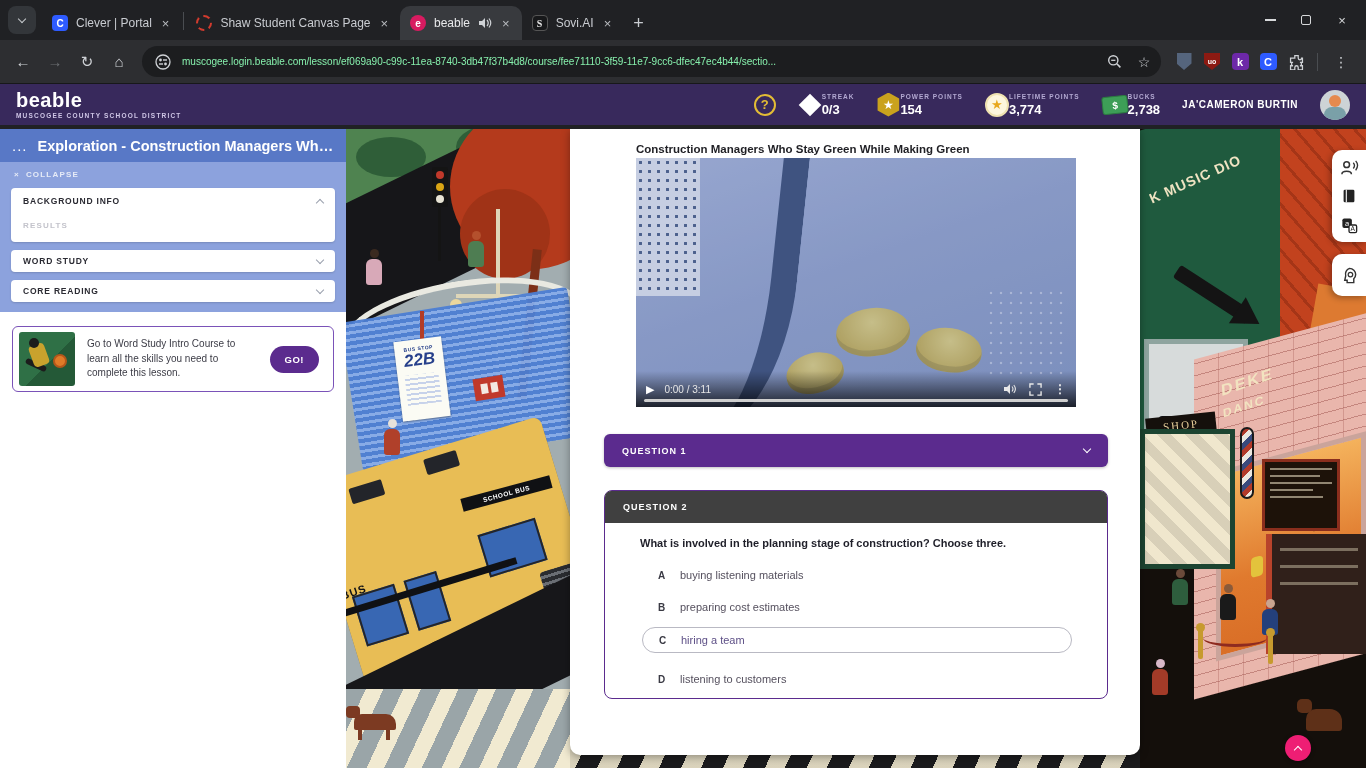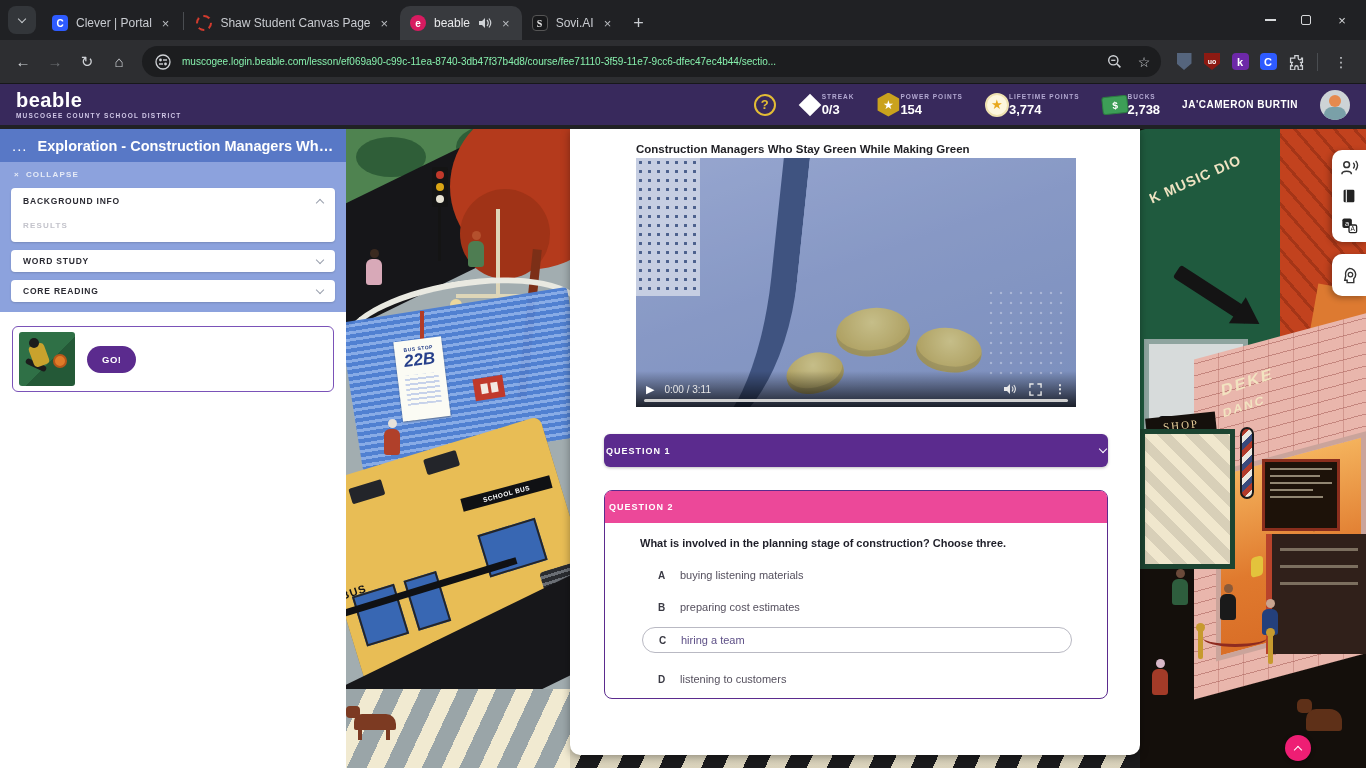--- a/index.html
+++ b/index.html
@@ -188,25 +188,25 @@
 .v-curve{position:absolute;left:40px;top:-20px;width:120px;height:300px;border-right:26px solid #2c4066;border-radius:0 0 70% 0/0 0 55% 0;transform:rotate(6deg)}
 .helmet{position:absolute;background:radial-gradient(ellipse at 50% 30%,#ecd873 0%,#cdb13f 70%);border-radius:50% 50% 46% 46%;box-shadow:inset 0 -6px 0 rgba(90,80,20,.25)}
 .v-tint{position:absolute;inset:0;background:rgba(108,128,190,.30)}
 .v-ctrl{position:absolute;left:0;right:0;bottom:0;height:36px;background:linear-gradient(transparent,rgba(0,0,0,.78));display:flex;align-items:center;padding:0 10px;color:#eee;gap:10px}
 .v-play{font-size:11px;color:#fff;cursor:pointer}
 .v-time{font-size:10px;color:#e6e6e6}
 .v-right{margin-left:auto;display:flex;align-items:center;gap:12px}
 .v-right .vi{cursor:pointer;display:flex;align-items:center}
 .v-kebab{color:#eee;font-size:12px;font-weight:bold;cursor:pointer}
 .v-track{position:absolute;bottom:5px;left:8px;right:8px;height:3px;background:#cfcfcf;border-radius:2px;cursor:pointer}
-.qbar{position:absolute;left:34px;width:504px;height:33px;background:#5b2b8e;border-radius:6px;display:flex;align-items:center;justify-content:space-between;padding:0 2px;cursor:pointer;box-shadow:0 1px 3px rgba(0,0,0,.25)}
+.qbar{position:absolute;left:34px;width:504px;height:33px;background:#5b2b8e;border-radius:6px;display:flex;align-items:center;justify-content:space-between;padding:0 18px;cursor:pointer;box-shadow:0 1px 3px rgba(0,0,0,.25)}
 .qbar .qlbl{color:#fff;font-size:9px;font-weight:bold;letter-spacing:1px}
 .q1{top:305px}
 .q2wrap{position:absolute;left:34px;top:361px;width:504px;height:209px;border:1px solid #5b2b8e;border-radius:8px;background:#fff}
-.q2hdr{height:32px;background:#ec4899;border-radius:6px 6px 0 0;display:flex;align-items:center;padding:0 4px;cursor:pointer}
+.q2hdr{height:32px;background:#404040;border-radius:6px 6px 0 0;display:flex;align-items:center;padding:0 18px;cursor:pointer}
 .q2hdr .qlbl{color:#fff;font-size:9px;font-weight:bold;letter-spacing:1px}
 .qprompt{margin:14px 0 0 35px;font-size:11px;font-weight:bold;color:#1f1f29}
 .opt{display:flex;align-items:center;gap:10px;margin:20px 0 0 53px;cursor:pointer}
 .opt .letter{font-size:10px;font-weight:bold;color:#3a3a44;width:12px}
 .opt .otext{font-size:11px;color:#55505e}
 .opt.box{margin:14px 0 0 37px;width:430px;height:26px;border:1px solid #b9b9c3;border-radius:13px;padding:0 16px}
 .opt.box .otext{color:#5d4f86}
 
 
 .tools1{position:absolute;right:0;top:21px;width:34px;height:92px;background:#fff;border-radius:10px 0 0 10px;box-shadow:-2px 2px 6px rgba(0,0,0,.3);z-index:5;display:flex;flex-direction:column;align-items:center;justify-content:space-evenly}
@@ -517,20 +517,21 @@
           <span class="chev"></span>
         </div>
       </div>
       <div class="gocard">
         <div class="goimg">
             <span class="p3"></span>
             <span class="p1"></span>
             <span class="p2"></span>
             <span class="ball"></span>
           </div>
+        <div class="gotext">Go to Word Study Intro Course to learn all the skills you need to complete this lesson.</div>
         <button class="gobtn">GO!</button>
       </div>
     </aside>
 
     <main class="panel">
       <div class="lessontitle">Construction Managers Who Stay Green While Making Green</div>
       <div class="video">
         <div class="v-curve"></div>
         <div class="v-dots"></div>
         <div class="v-dots2"></div>

